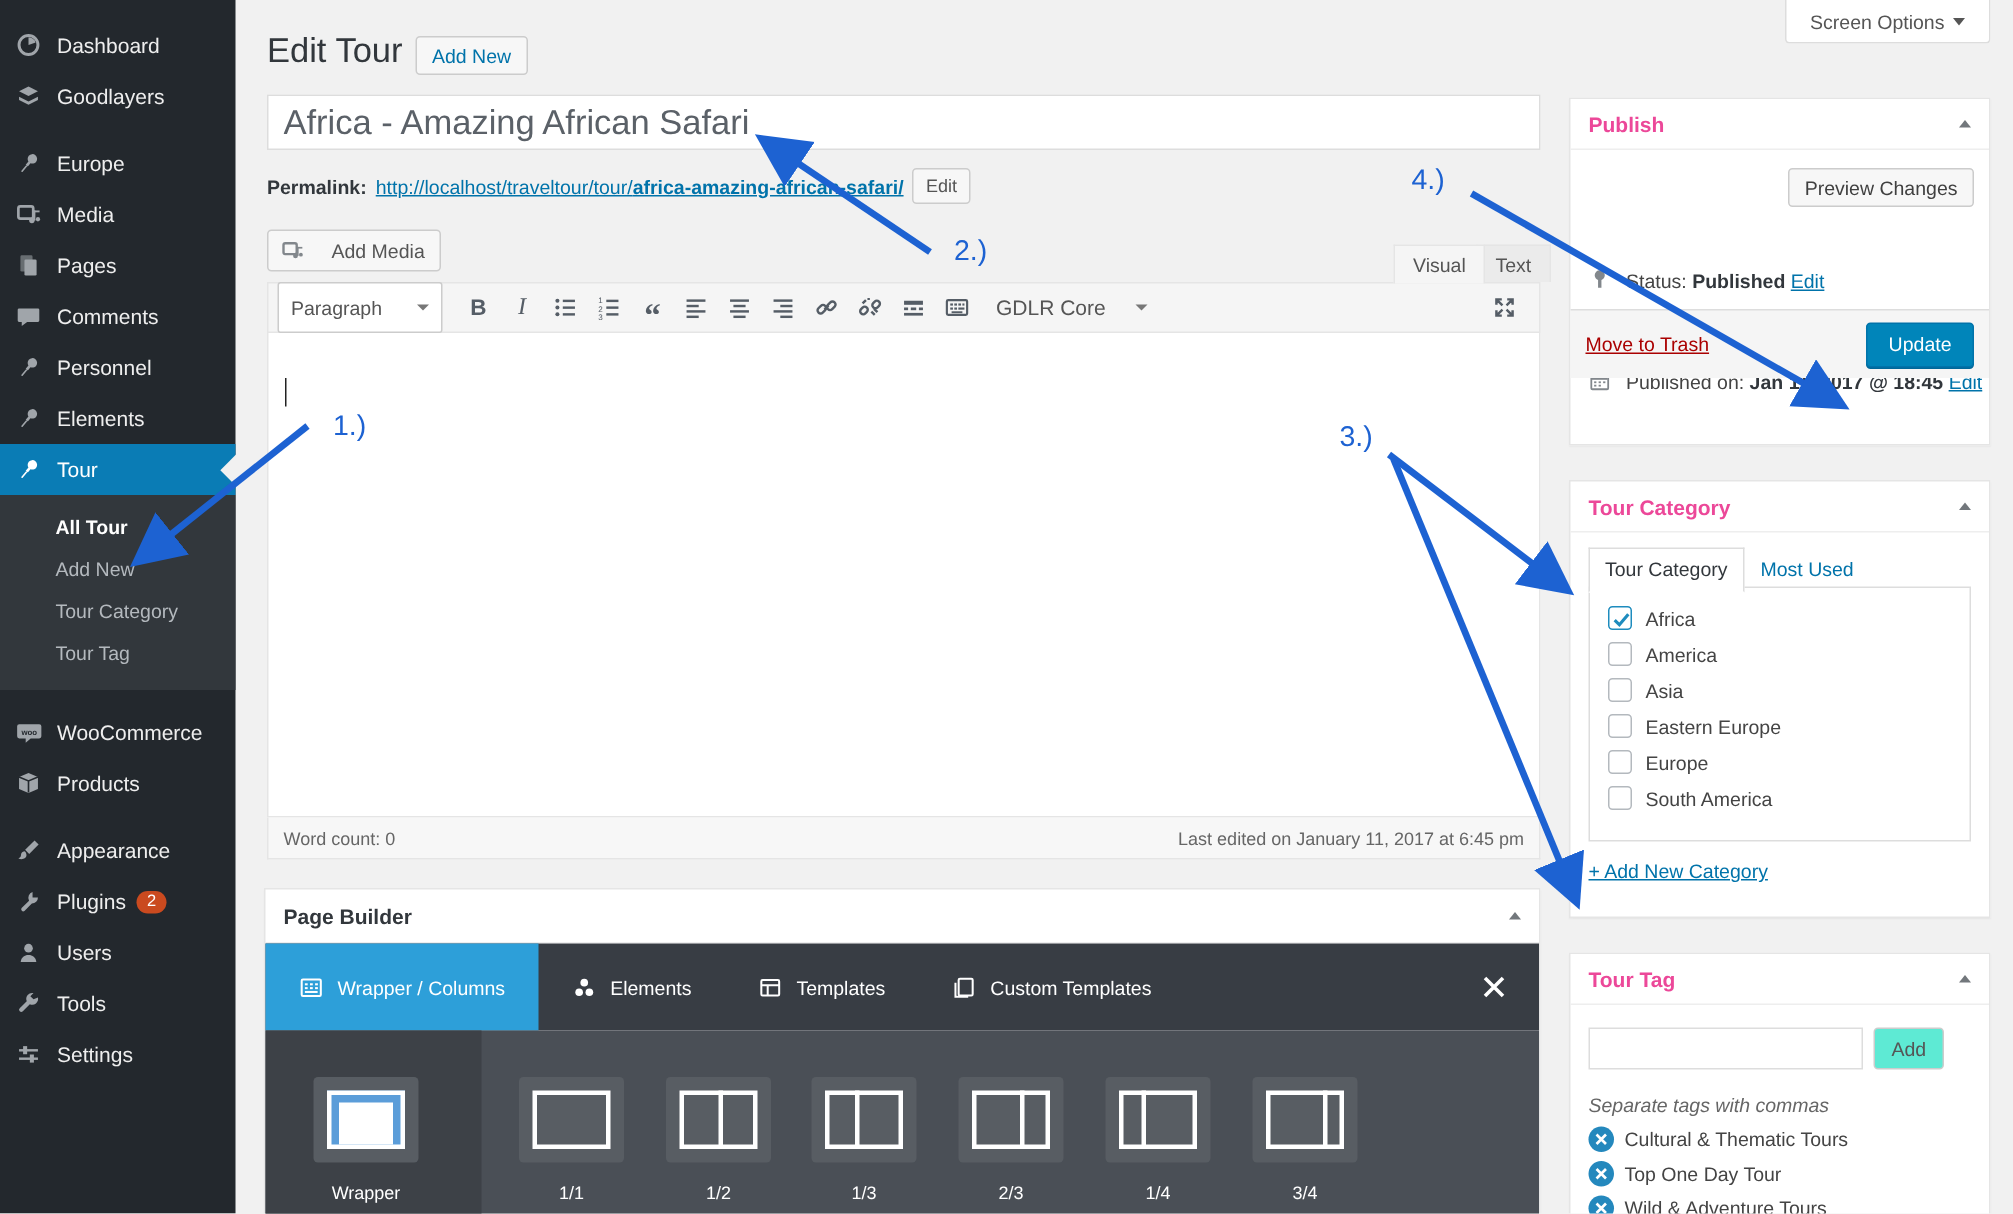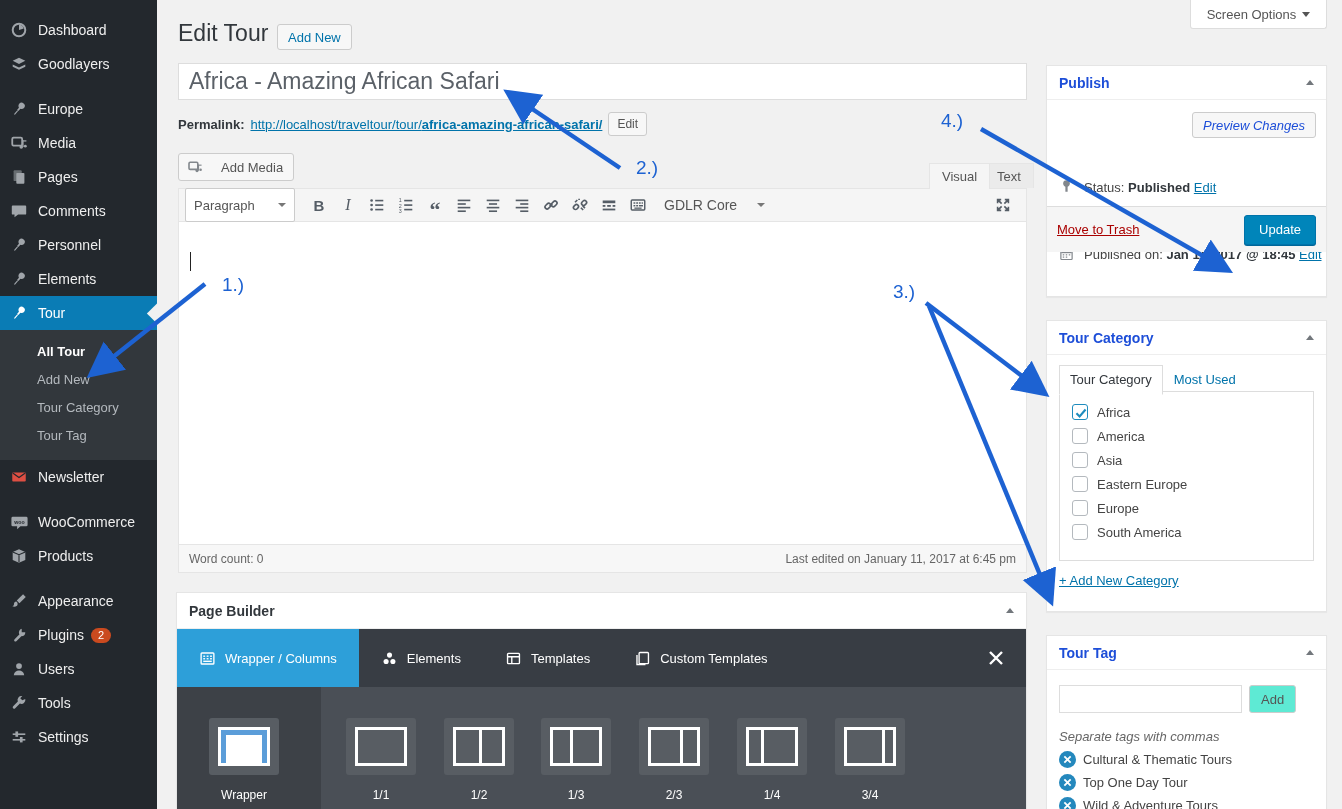--- a/index.html
+++ b/index.html
@@ -62,25 +62,25 @@
   #pb-wrapper-strip { width:144px; height:100%; background:#3d4147; flex:none; }
   .pb-tile { position:absolute; top:31px; width:70px; height:57px; background:#585d63; border-radius:3px; cursor:pointer; }
   .tile-inner { position:absolute; left:9px; top:9px; right:9px; bottom:9px; border:3px solid #fff; }
   .tile-split { position:absolute; top:-3px; bottom:-3px; width:3px; background:#fff; }
   .wrap-inner { position:absolute; left:9px; top:9px; right:9px; bottom:9px; border:3px solid #fff; background:#5b9dd9; }
   .wrap-inner::after { content:""; position:absolute; left:5px; right:5px; top:5px; bottom:0; background:#fff; }
   .pb-label { position:absolute; top:101px; color:#fff; font-size:12px; transform:translateX(-50%); white-space:nowrap; }
 
   
   .postbox { position:absolute; left:1046px; width:281px; background:#fff; border:1px solid #e5e5e5; box-shadow:0 1px 1px rgba(0,0,0,.04); }
-  .postbox-header { height:34px; display:flex; align-items:center; justify-content:space-between; padding:0 12px; font-weight:bold; font-size:14px; color:#1d4ed8; border-bottom:1px solid #eee; cursor:pointer; }
+  .postbox-header { height:34px; display:flex; align-items:center; justify-content:space-between; padding:0 12px; font-weight:bold; font-size:14px; color:#ec4899; border-bottom:1px solid #eee; cursor:pointer; }
   .toggle-tri { width:0; height:0; border-left:4px solid transparent; border-right:4px solid transparent; border-bottom:5px solid #72777c; }
   #publish-box { top:65px; height:232px; }
   #publish-body { position:relative; padding:10px 12px; height:152px; }
-  #preview-btn { position:absolute; right:10px; top:12px; height:26px; padding:0 10px; background:#f7f7f7; border:1px solid #ccc; border-radius:3px; color:#1d4ed8; display:flex; align-items:center; cursor:pointer;font-style:italic; }
+  #preview-btn { position:absolute; right:10px; top:12px; height:26px; padding:0 10px; background:#f7f7f7; border:1px solid #ccc; border-radius:3px; color:#404040; display:flex; align-items:center; cursor:pointer; }
   .misc-row { position:absolute; left:12px; display:flex; align-items:center; gap:8px; color:#444; }
   .misc-row .mi { color:#82878c; width:17px; height:17px; display:flex; }
   .misc-row b { color:#32373c; }
   .edit-link { color:#0073aa; text-decoration:underline; cursor:pointer; }
   #publish-footer { position:absolute; left:0; right:0; bottom:0; height:46px; background:#f5f5f5; border-top:1px solid #ddd; display:flex; align-items:center; justify-content:space-between; padding:0 10px; }
   #trash-link { color:#a00; text-decoration:underline; cursor:pointer; }
   #update-btn { height:30px; padding:0 14px; background:#0085ba; border:1px solid #0073aa; border-radius:3px; color:#fff; font-size:13px; cursor:pointer; box-shadow:0 1px 0 #006799; }
 
   #category-box { top:320px; height:292px; }
   #cat-tabs { position:absolute; left:12px; top:44px; display:flex; z-index:2; }
@@ -201,29 +201,20 @@
           </svg>
         </span>
       <span>Tour</span>
       <span class="menu-arrow"></span>
     </div>
     <div class="submenu">
       <span class="submenu-item current">All Tour</span>
       <span class="submenu-item">Add New</span>
       <span class="submenu-item">Tour Category</span>
       <span class="submenu-item">Tour Tag</span>
-    </div>
-    <div class="menu-item">
-      <span class="mi" style="color:#dd4f43">
-          <svg width="18" height="18" viewBox="0 0 20 20" fill="currentColor">
-            <rect x="2.5" y="5" width="15" height="10" rx="1"></rect>
-            <path d="M3 5.5l7 5 7-5" fill="none" stroke="#23282d" stroke-width="1.4"></path>
-          </svg>
-        </span>
-      <span>Newsletter</span>
     </div>
     <div class="menu-item group-gap">
       <span class="mi">
           <svg width="19" height="19" viewBox="0 0 20 20" fill="currentColor">
             <path d="M3 4h14a1.5 1.5 0 0 1 1.5 1.5v7A1.5 1.5 0 0 1 17 14h-6l-3.5 3v-3H3a1.5 1.5 0 0 1-1.5-1.5v-7A1.5 1.5 0 0 1 3 4z"></path>
             <text x="10" y="11.5" font-size="5.5" text-anchor="middle" fill="#23282d" font-family="Liberation Sans, sans-serif" font-weight="bold">woo</text>
           </svg>
         </span>
       <span>WooCommerce</span>
     </div>

